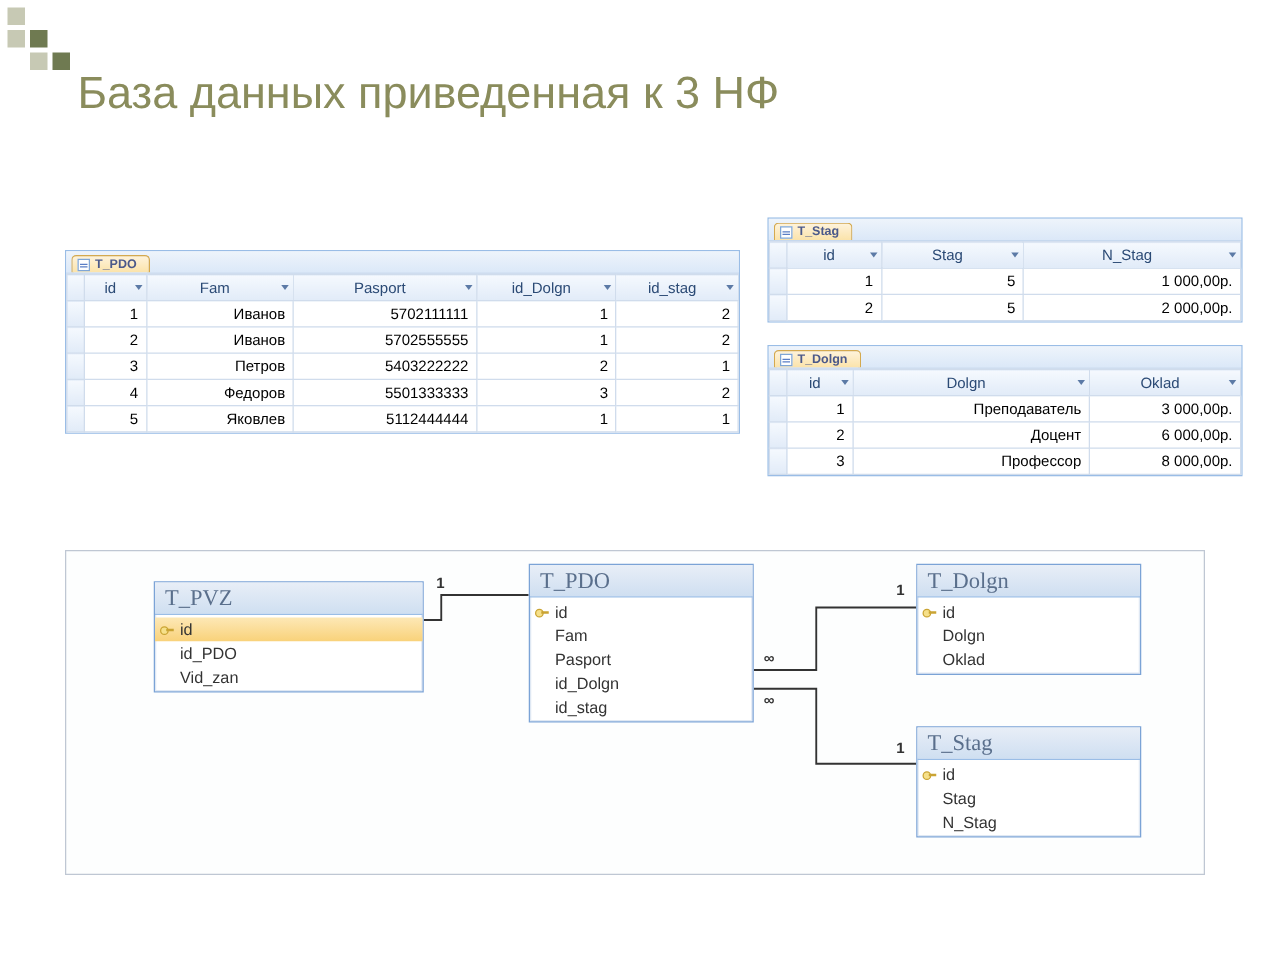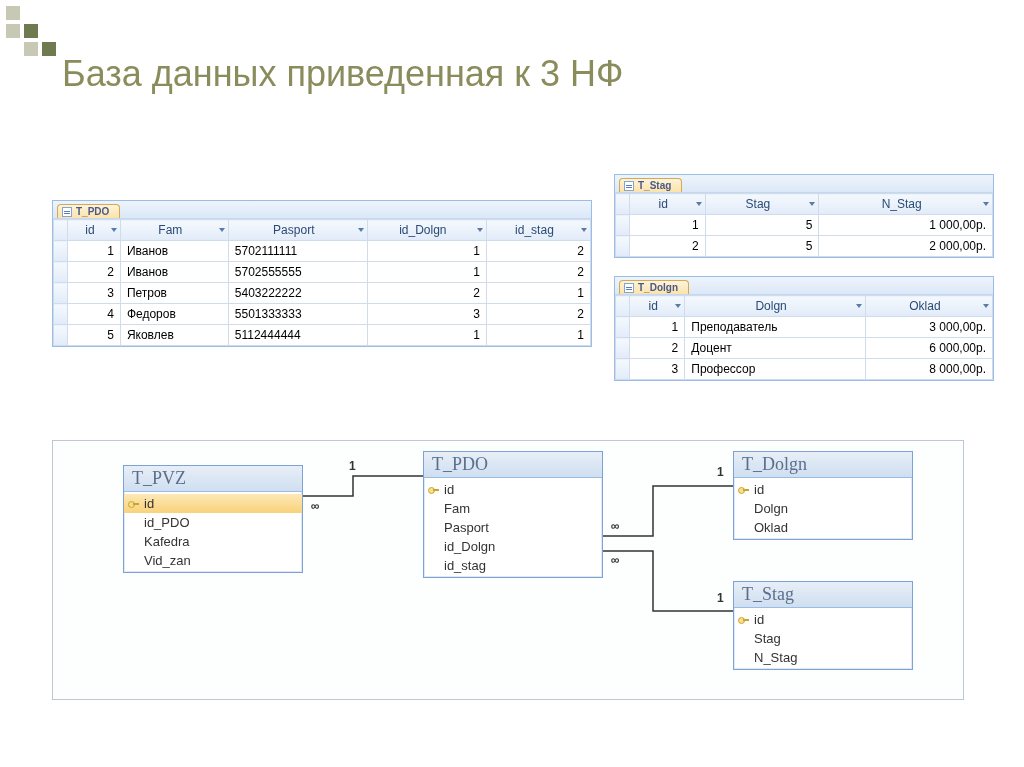--- a/index.html
+++ b/index.html
@@ -85,21 +85,21 @@
   }
   .ghdr .dd {
     position: absolute; right: 3px; top: 50%; transform: translateY(-50%);
     width: 0; height: 0; border-left: 3px solid transparent; border-right: 3px solid transparent; border-top: 4px solid #5c7aa6;
   }
   .rowhdr {
     background: linear-gradient(#f5f9fe, #e1ebf8);
     width: 14px;
   }
   .num { text-align: right; }
-  .txt { text-align: left; }
+  .txt { text-align: right; padding-left: 16px; }
 
   #ds-pdo { top: 200px; left: 52px; width: 540px; }
   #ds-stag { top: 174px; left: 614px; width: 380px; }
   #ds-dolgn { top: 276px; left: 614px; width: 380px; }
 
   
   .diagram {
     position: absolute;
     left: 52px; top: 440px;
     width: 912px; height: 260px;
@@ -136,21 +136,21 @@
     position: absolute; left: 4px; top: 50%; transform: translateY(-50%);
     width: 12px; height: 12px;
   }
   .rel-field .key::before {
     content:""; position:absolute; left:0; top:3px; width:5px; height:5px; border:1px solid #caa433; border-radius:50%; background:#f6e08a;
   }
   .rel-field .key::after {
     content:""; position:absolute; left:5px; top:5px; width:6px; height:2px; background:#caa433;
   }
 
-  #rel-pvz   { left: 70px;  top: 24px; width: 180px; }
+  #rel-pvz   { left: 70px;  top: 24px; width: 216px; }
   #rel-pdo   { left: 370px; top: 10px; width: 180px; }
   #rel-dolgn { left: 680px; top: 10px; width: 180px; }
   #rel-stag  { left: 680px; top: 140px; width: 180px; }
 
   svg.lines { position:absolute; left:0; top:0; width:100%; height:100%; pointer-events:none; }
   .lbl { position:absolute; font-size:12px; color:#333; font-weight:bold; }
 </style>
 </head>
 <body>
 
@@ -308,23 +308,20 @@
     <div class="rel-title">T_PVZ</div>
     <div class="rel-body">
       <div class="rel-field pk">
           <span class="key"></span>
           <span>id</span>
         </div>
       <div class="rel-field">
           <span>id_PDO</span>
         </div>
       <div class="rel-field">
-          <span>Kafedra</span>
-        </div>
-      <div class="rel-field">
           <span>Vid_zan</span>
         </div>
     </div>
   </div>
 
   <div id="rel-pdo" class="rel-table">
     <div class="rel-title">T_PDO</div>
     <div class="rel-body">
       <div class="rel-field">
           <span class="key"></span>

